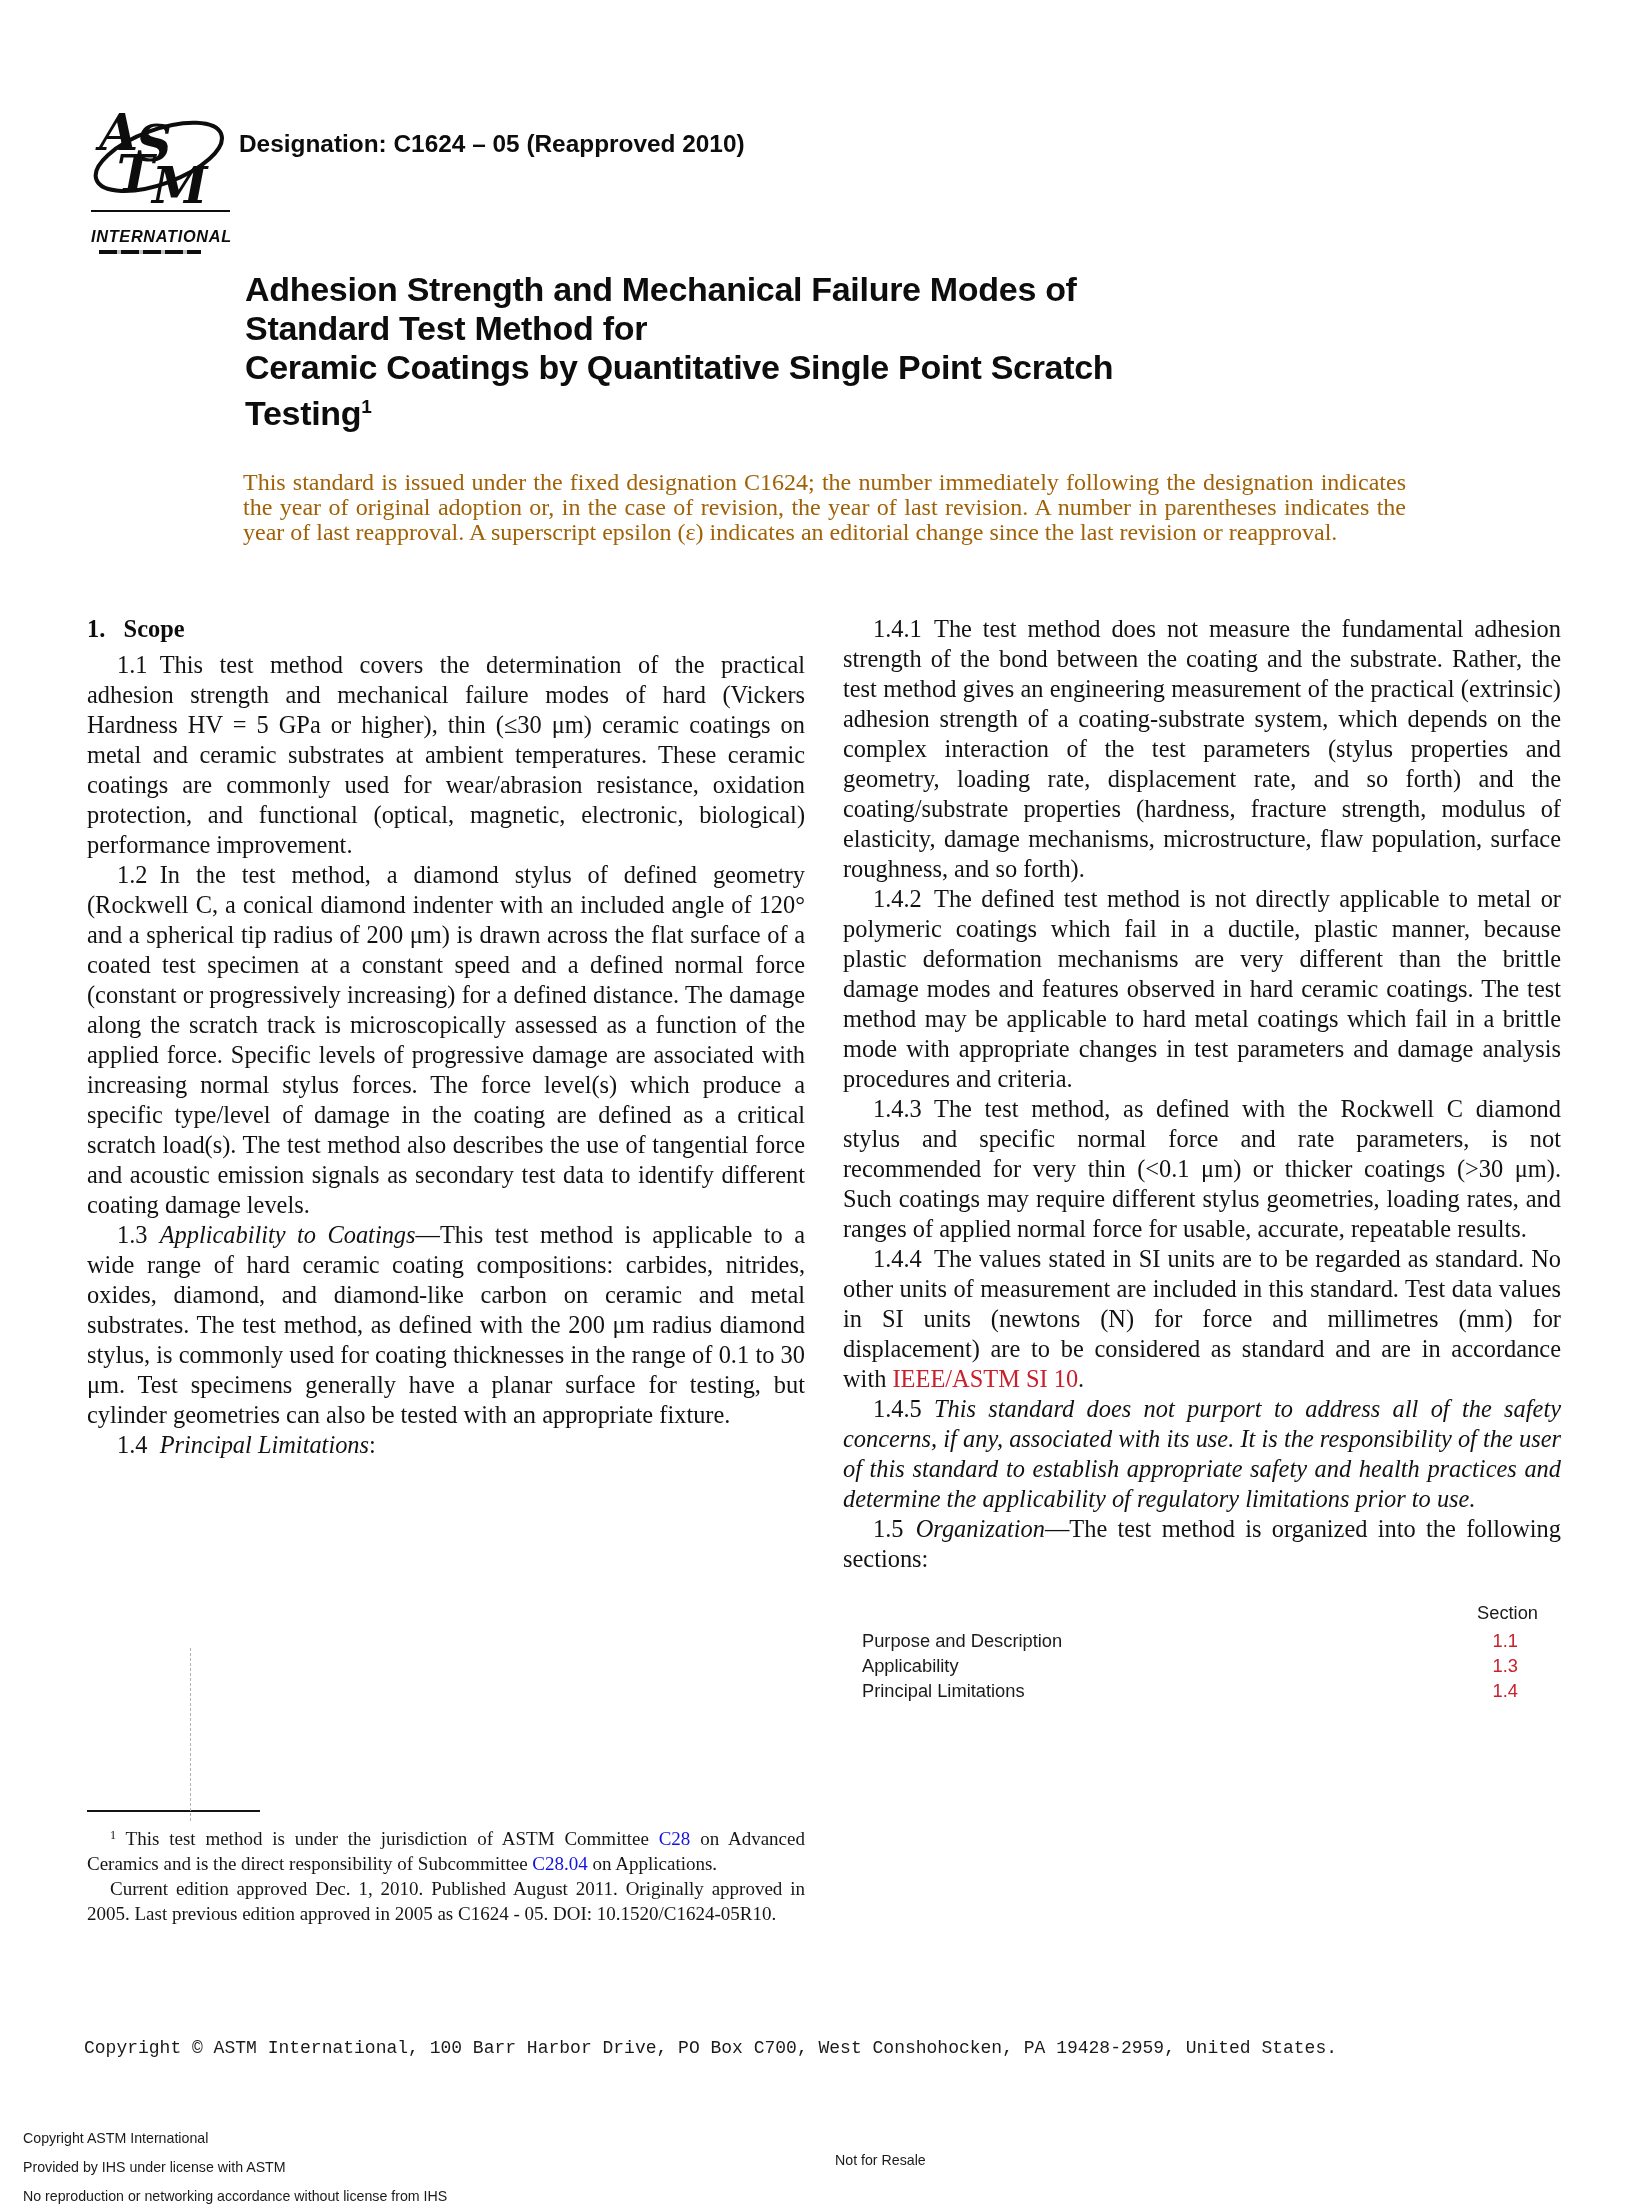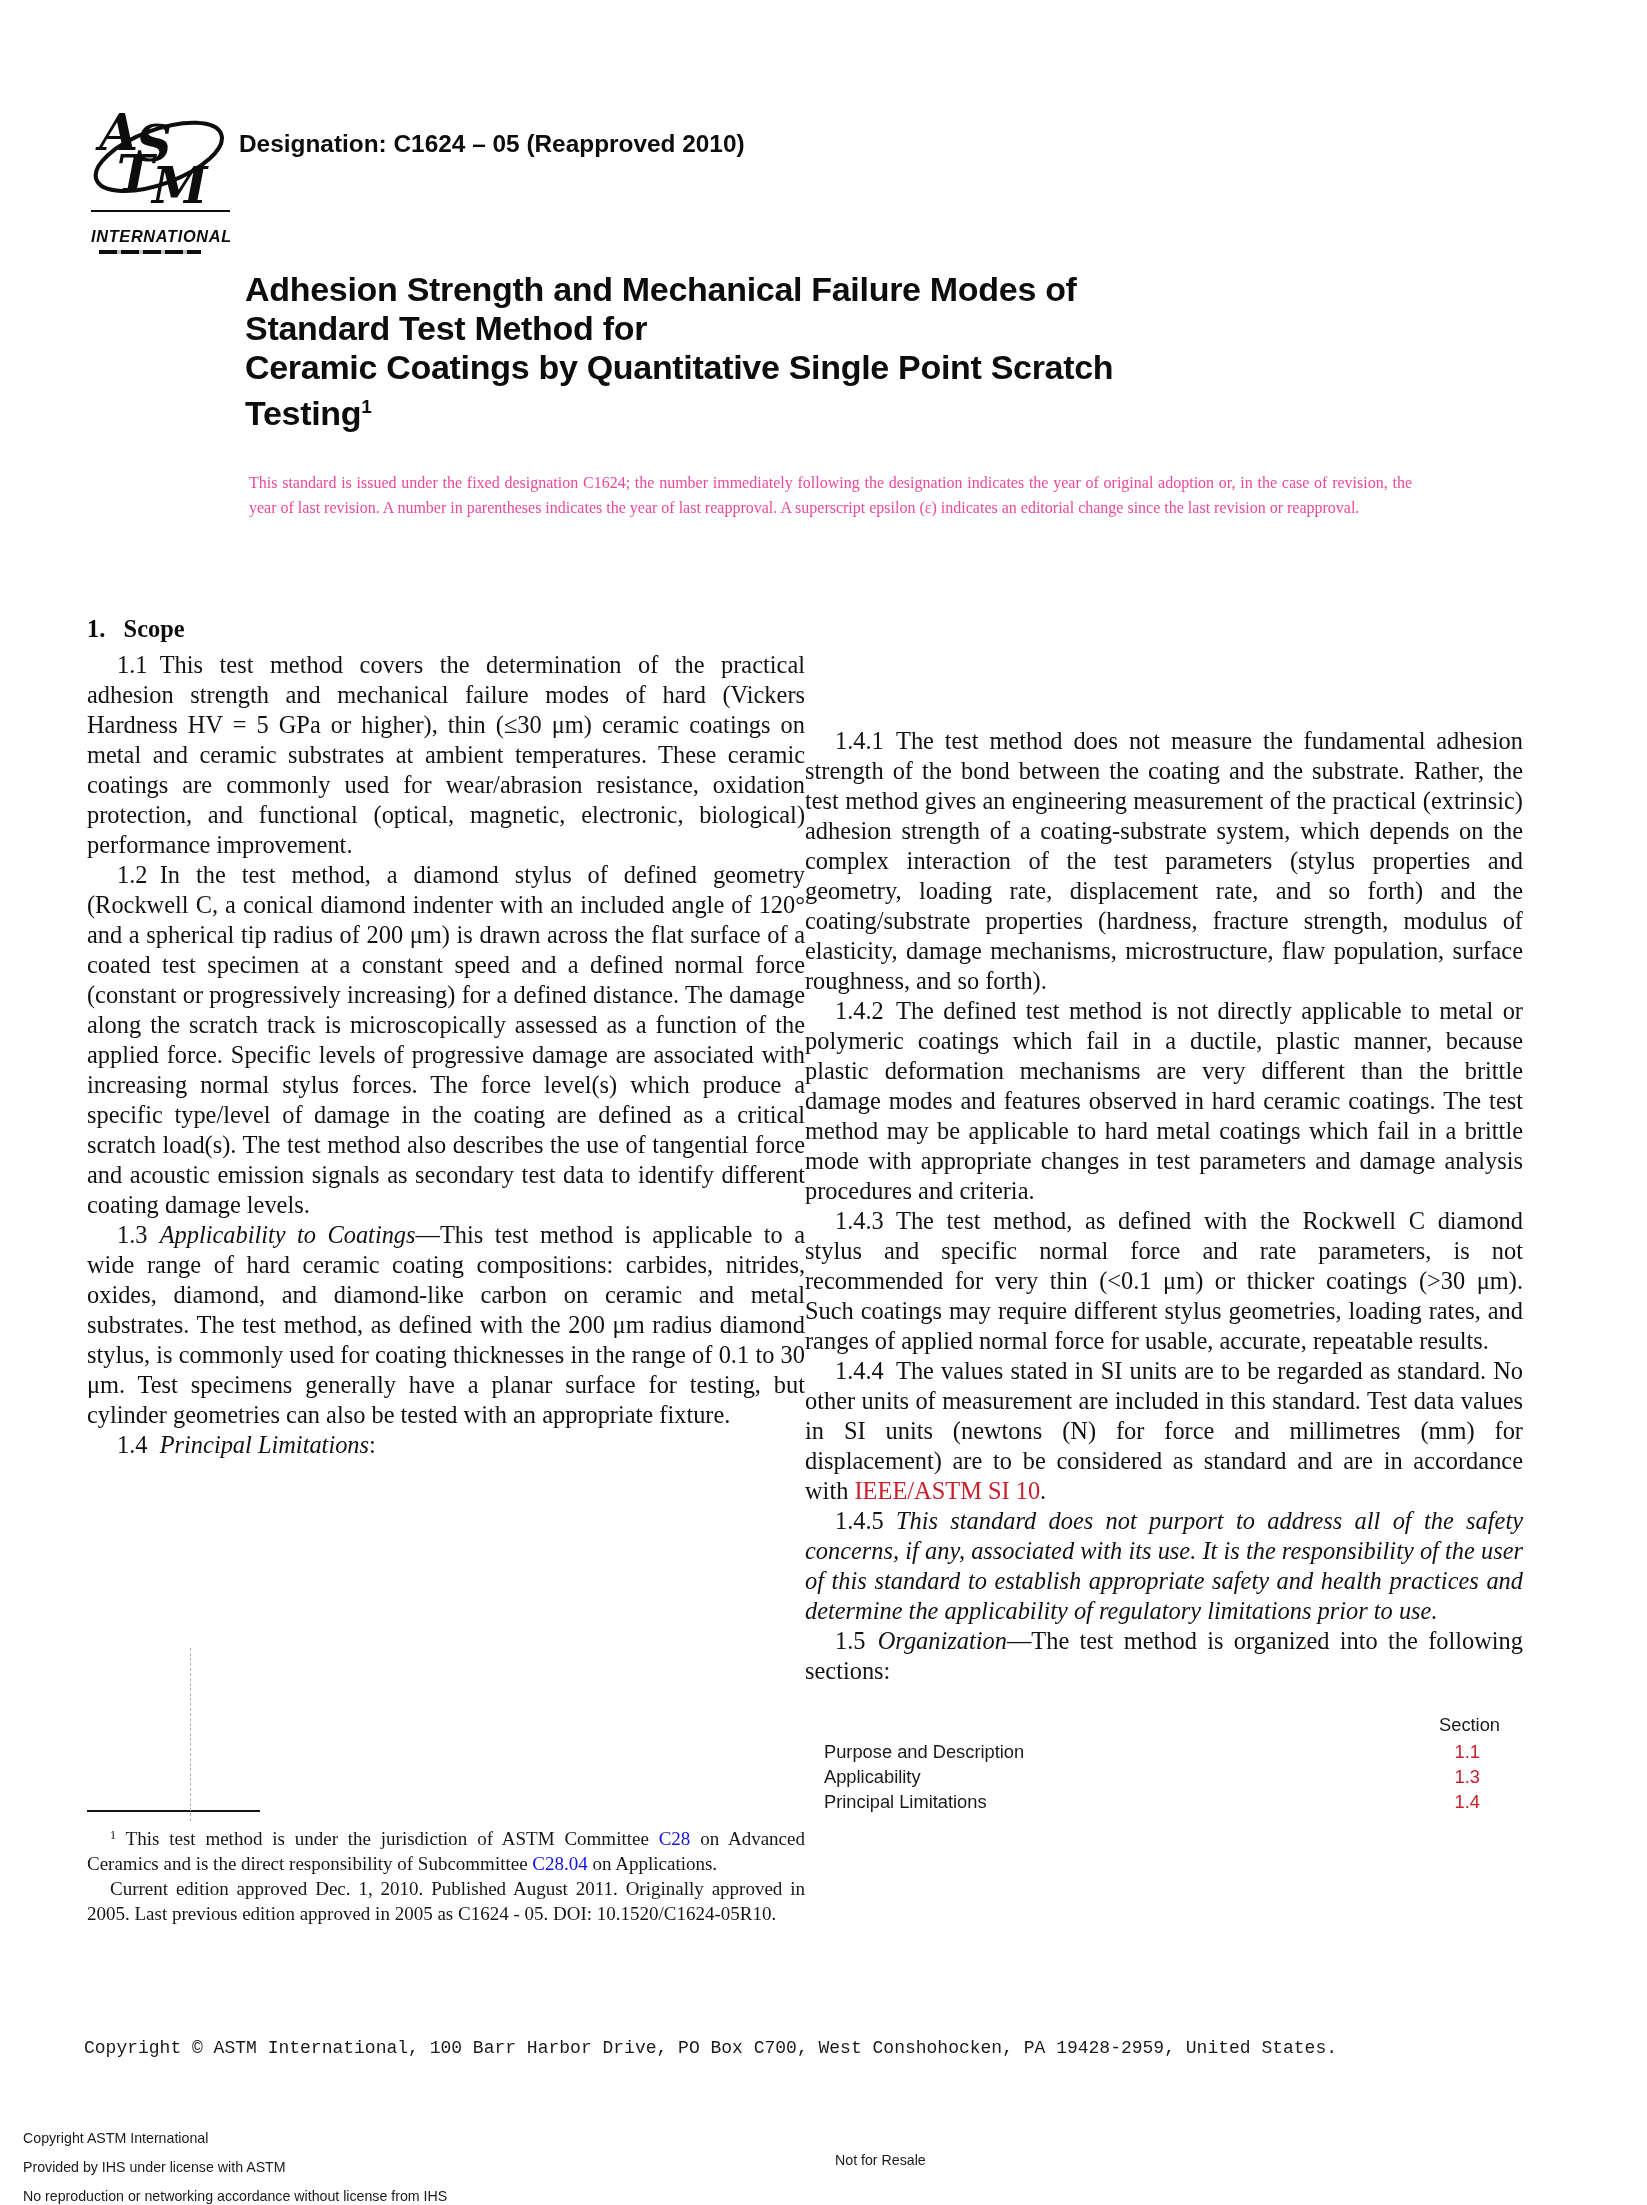--- a/index.html
+++ b/index.html
@@ -16,24 +16,24 @@
   .logo-bar{height:4.1px;width:102px;margin:3.4px 0 0 8.1px;
     background:repeating-linear-gradient(90deg,#0d0d0d 0 17.6px,rgba(13,13,13,.25) 17.6px 22px);}
   .designation{position:absolute;left:239px;top:130px;
     font-family:"Liberation Sans",sans-serif;font-weight:bold;font-size:24.4px;color:#0d0d0d;}
   
   .title{position:absolute;left:245px;top:270px;width:1206px;
     font-family:"Liberation Sans",sans-serif;font-weight:bold;font-size:34px;
     line-height:39px;letter-spacing:-0.3px;color:#0d0d0d;}
   .title sup{font-size:19px;vertical-align:12.2px;}
   
-  .issuance{position:absolute;left:249px;top:470px;width:1163px;
-    font-size:16px;line-height:25px;text-align:justify;color:#ec4899;}
+  .issuance{position:absolute;left:243px;top:470px;width:1163px;
+    font-size:24px;line-height:25px;text-align:justify;color:#a16207;}
   
-  .columns{position:absolute;left:87px;top:614px;width:1474px;display:flex;align-items:center;}
+  .columns{position:absolute;left:87px;top:614px;width:1474px;display:flex;gap:38px;}
   .col{width:718px;font-size:24.4px;line-height:30px;text-align:justify;color:#121212;}
   .col-left{height:1312px;display:flex;flex-direction:column;justify-content:space-between;}
   .scope-heading{font-weight:bold;font-size:24.4px;margin:0 0 6.1px 0;color:#0d0d0d;}
   p.bp{margin:0;text-indent:30px;}
   .it{font-style:italic;}
   .link-blue{color:#1212e0;}
   .link-red{color:#c8202c;}
   
   .fn-rule{width:173px;height:2px;background:#141414;margin:0 0 11px 0;}
   .fn,.edition{font-size:19px;line-height:25px;text-indent:23px;text-align:justify;margin:0;color:#161616;}

